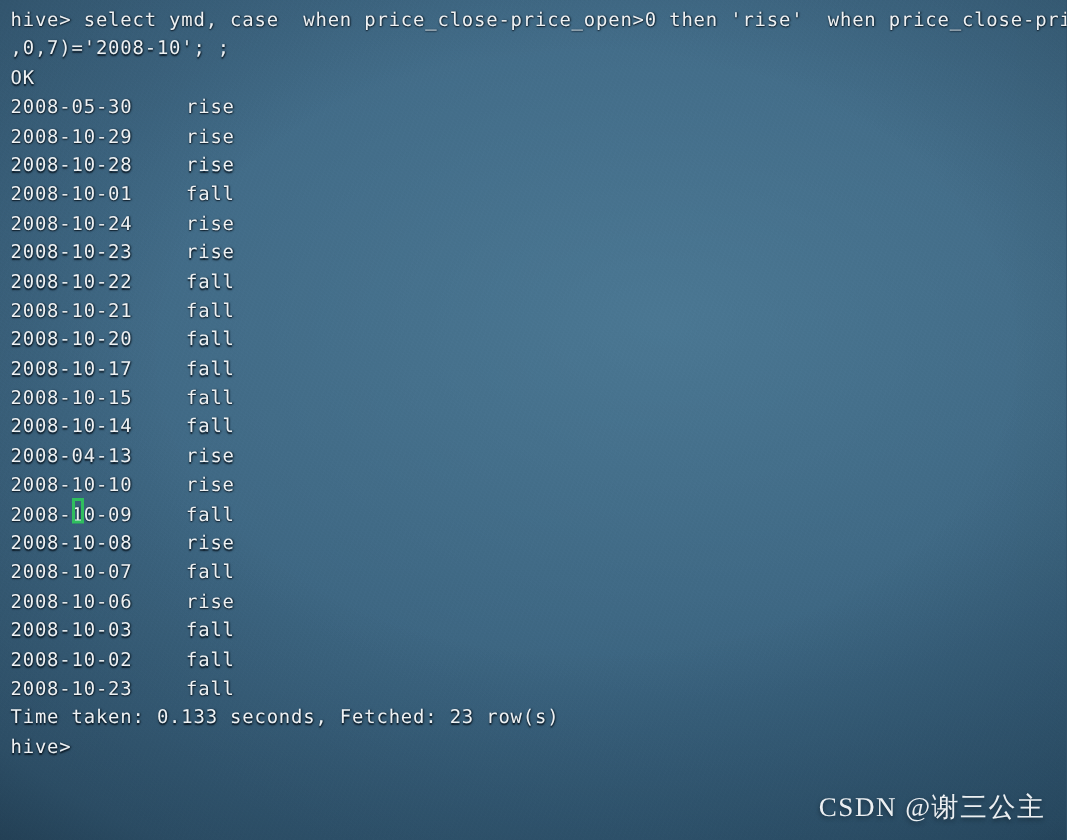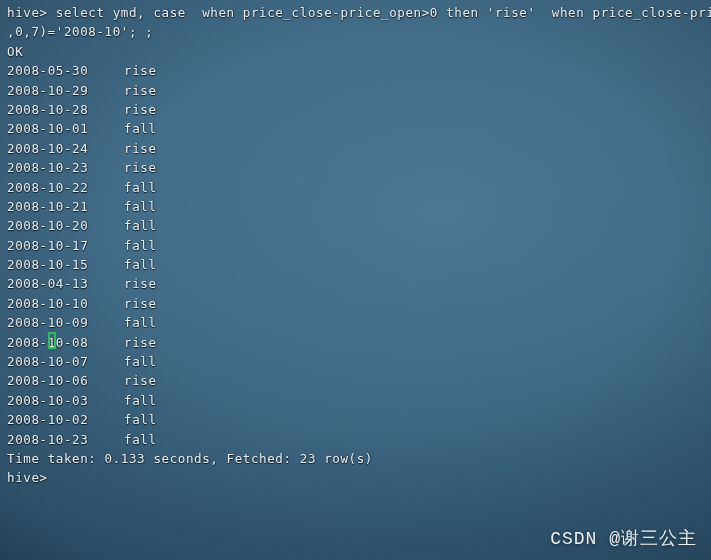--- a/index.html
+++ b/index.html
@@ -115,21 +115,21 @@
     box-sizing: border-box;
     z-index: 6;
     pointer-events: none;
   }
 
   #watermark {
     position: absolute;
     right: 14px;
     bottom: 10px;
     z-index: 7;
-    font-family: Liberation Mono, monospace;
+    font-family: Liberation Serif, serif;
     font-size: 18px;
     letter-spacing: 1px;
     color: rgba(252,253,254,0.93);
     text-shadow: 0 1px 3px rgba(10,24,36,0.65);
     pointer-events: none;
     white-space: nowrap;
   }
 </style>
 </head>
 <body>
@@ -153,20 +153,21 @@
         <div class="line row-line"><span class="row-date">2008-10-29</span><span class="row-trend">rise</span></div>
         <div class="line row-line"><span class="row-date">2008-10-28</span><span class="row-trend">rise</span></div>
         <div class="line row-line"><span class="row-date">2008-10-01</span><span class="row-trend">fall</span></div>
         <div class="line row-line"><span class="row-date">2008-10-24</span><span class="row-trend">rise</span></div>
         <div class="line row-line"><span class="row-date">2008-10-23</span><span class="row-trend">rise</span></div>
         <div class="line row-line"><span class="row-date">2008-10-22</span><span class="row-trend">fall</span></div>
         <div class="line row-line"><span class="row-date">2008-10-21</span><span class="row-trend">fall</span></div>
         <div class="line row-line"><span class="row-date">2008-10-20</span><span class="row-trend">fall</span></div>
         <div class="line row-line"><span class="row-date">2008-10-17</span><span class="row-trend">fall</span></div>
         <div class="line row-line"><span class="row-date">2008-10-15</span><span class="row-trend">fall</span></div>
+        <div class="line row-line"><span class="row-date">2008-10-14</span><span class="row-trend">fall</span></div>
         <div class="line row-line"><span class="row-date">2008-04-13</span><span class="row-trend">rise</span></div>
         <div class="line row-line"><span class="row-date">2008-10-10</span><span class="row-trend">rise</span></div>
         <div class="line row-line"><span class="row-date">2008-10-09</span><span class="row-trend">fall</span></div>
         <div class="line row-line"><span class="row-date">2008-10-08</span><span class="row-trend">rise</span></div>
         <div class="line row-line"><span class="row-date">2008-10-07</span><span class="row-trend">fall</span></div>
         <div class="line row-line"><span class="row-date">2008-10-06</span><span class="row-trend">rise</span></div>
         <div class="line row-line"><span class="row-date">2008-10-03</span><span class="row-trend">fall</span></div>
         <div class="line row-line"><span class="row-date">2008-10-02</span><span class="row-trend">fall</span></div>
         <div class="line row-line"><span class="row-date">2008-10-23</span><span class="row-trend">fall</span></div>
       </div>

